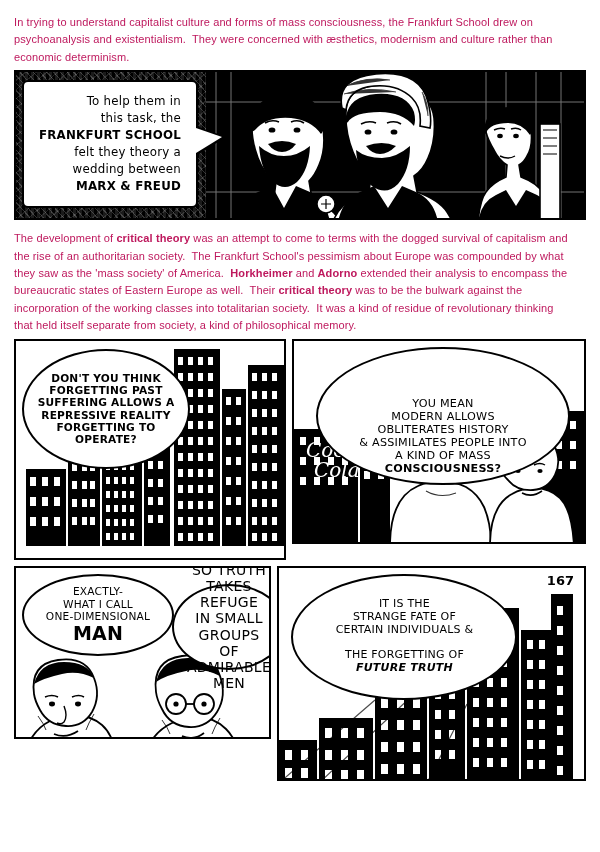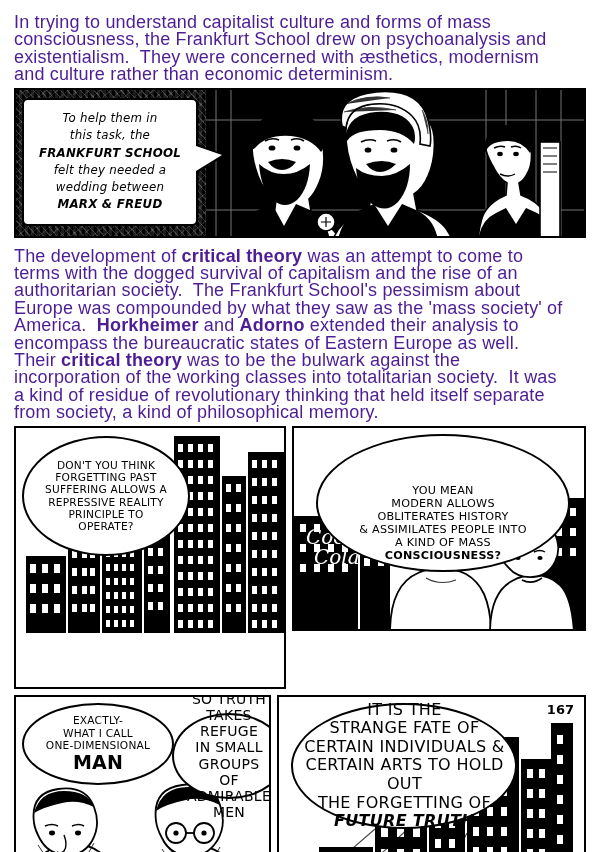--- a/index.html
+++ b/index.html
@@ -16,23 +16,23 @@
     position: relative;
   }
   .page {
     width: 600px;
     height: 852px;
     position: relative;
     box-sizing: border-box;
     padding: 14px 14px 0 14px;
   }
   .prose {
-    font-size: 18px;
+    font-size: 11px;
     line-height: 17.4px;
-    color: #4c1d95;
+    color: #be185d;
     text-align: left;
     margin: 0 16px 4px 0;
     letter-spacing: 0.01em;
   }
   .prose b { font-weight: bold; }
 
   
   .panel {
     position: relative;
     border: 2px solid #000;
@@ -104,22 +104,21 @@
   #top-balloon {
     left: 6px;
     top: 8px;
     width: 176px;
     height: 128px;
     border-radius: 6px;
     z-index: 6;
   }
   #top-balloon .txt {
     font-size: 11.8px;
-    font-style: italic;
-    text-align: center;
+    text-align: right;
     line-height: 1.45;
   }
   #top-balloon-tail {
     left: 180px;
     top: 56px;
     border-top: 9px solid transparent;
     border-bottom: 16px solid transparent;
     border-left: 26px solid #fff;
     z-index: 7;
     filter: drop-shadow(0 0 0 #000);
@@ -131,21 +130,21 @@
     border-bottom: 19px solid transparent;
     border-left: 30px solid #000;
     z-index: 6;
   }
 
   
   .grid-row {
     display: flex;
     gap: 6px;
   }
-  #panel-a { width: 272px; height: 263px; }
+  #panel-a { width: 272px; height: 221px; font-weight: bold; }
   #panel-b { width: 294px; height: 205px; }
   #panel-c { width: 272px; height: 173px; }
   #panel-d { width: 326px; height: 215px; }
   .grid-row + .grid-row { margin-top: 6px; }
 
   .page-number {
     position: absolute;
     right: 8px;
     top: 5px;
     font-family: "DejaVu Sans", sans-serif;
@@ -235,21 +234,21 @@
       </svg>
     </div>
 
     <div class="tail" id="top-balloon-tail-b"></div>
     <div class="tail" id="top-balloon-tail"></div>
     <div class="balloon" id="top-balloon">
       <div class="txt lettering">
         <span>To help them in</span><br>
         <span>this task, the</span><br>
         <b>FRANKFURT SCHOOL</b><br>
-        <span>felt they needed a</span><br>
+        <span>felt they theory a</span><br>
         <span>wedding between</span><br>
         <b>MARX &amp; FREUD</b>
       </div>
     </div>
   </div>
 
   <p class="prose">
     The development of <b>critical theory</b> was an attempt to come to terms with the dogged survival of
     capitalism and the rise of an authoritarian society.&nbsp; The Frankfurt School's pessimism about Europe
     was compounded by what they saw as the 'mass society' of America.&nbsp; <b>Horkheimer</b> and <b>Adorno</b>
@@ -475,21 +474,21 @@
             </g>
           </g>
         </svg>
       </div>
       <div class="balloon oval" style="left:6px; top:8px; width:168px; height:120px;">
         <div class="txt lettering" style="font-size:10.6px;">
           <span>DON'T YOU THINK</span><br>
           <span>FORGETTING PAST</span><br>
           <span>SUFFERING ALLOWS A</span><br>
           <span>REPRESSIVE REALITY</span><br>
-          <span>PRINCIPLE TO</span><br>
+          <span>FORGETTING TO</span><br>
           <span>OPERATE?</span>
         </div>
       </div>
     </div>
 
     <div class="panel" id="panel-b">
       <div class="panel-art">
         <svg width="294" height="205" viewBox="0 0 294 205" style="position:absolute;left:0;top:0;">
           <rect x="0" y="0" width="294" height="205" fill="#ffffff"></rect>
 
@@ -741,25 +740,25 @@
 
           <g stroke="#000" stroke-width="1.2" fill="none" opacity="0.7">
             <path d="M0 215 L96 132 M40 215 L150 112 M148 215 L188 136"></path>
           </g>
         </svg>
       </div>
 
       <div class="page-number">167</div>
 
       <div class="balloon oval" style="left:12px; top:6px; width:226px; height:126px;">
-        <div class="txt lettering" style="font-size:16px;">
+        <div class="txt lettering" style="font-size:11px;">
           <span>IT IS THE</span><br>
           <span>STRANGE FATE OF</span><br>
           <span>CERTAIN INDIVIDUALS &amp;</span><br>
-          <span>CERTAIN ARTS TO HOLD OUT</span><br>
+          <br>
           <span>THE FORGETTING OF</span><br>
           <b style="font-style:italic">FUTURE TRUTH</b>
         </div>
       </div>
     </div>
   </div>
 
 </div>
 
 </body></html>

